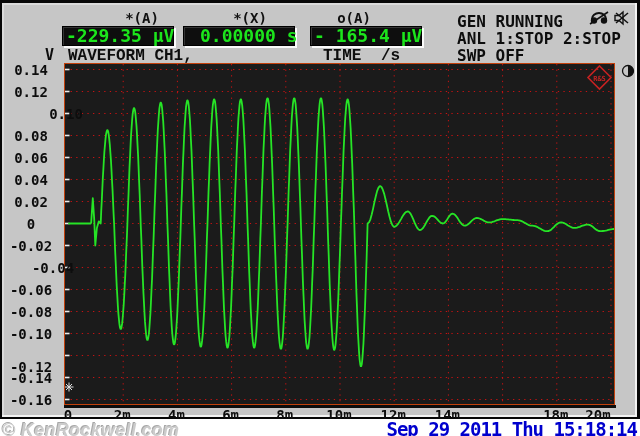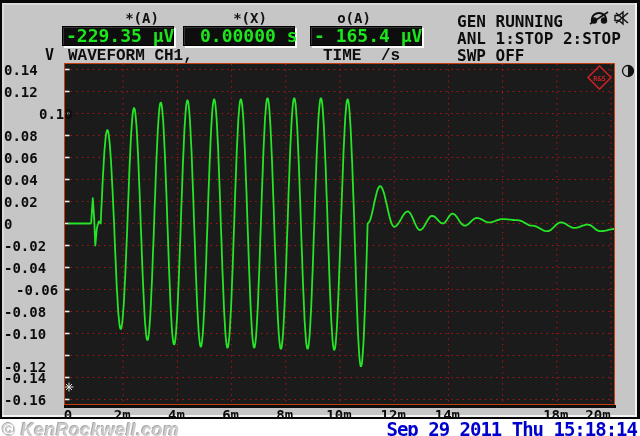--- a/index.html
+++ b/index.html
@@ -32,21 +32,21 @@
   .status-line{left:455px;font-size:16px;font-weight:bold;color:#0d0d0d;white-space:pre;}
   .plot{
     left:62px;top:60px;width:549px;height:340px;background:var(--plot-bg,#1b1b1b);
     border:1px solid #c2410c;
   }
   .plot-shadow{left:62px;top:402px;width:552px;height:3px;background:#0c0c0c;}
   .grid{stroke:var(--grid,#c61212);stroke-width:1;stroke-dasharray:1.3 4.3;fill:none;}
   .tick{stroke:#ececec;stroke-width:1.6;}
   .trace{stroke:var(--trace,#26e426);stroke-width:1.8;fill:none;stroke-linejoin:round;stroke-linecap:round;}
   .ylab{
-    position:absolute;left:2px;width:54px;text-align:left;
+    position:absolute;left:2px;width:54px;text-align:center;
     font-size:14px;font-weight:bold;color:#0d0d0d;transform:translateY(-50%);
   }
   .xlab{
     position:absolute;top:404px;font-size:14px;font-weight:bold;color:#0d0d0d;
     transform:translateX(-50%);white-space:nowrap;
   }
   .y-unit{left:43px;top:43px;font-size:15px;font-weight:bold;color:#0d0d0d;}
   .footer{left:0;top:419px;width:640px;height:17px;background:#ffffff;}
   .watermark{
     left:2px;top:420px;font-family:"Liberation Sans",sans-serif;
@@ -170,22 +170,22 @@
   <div id="y-labels">
       <div class="ylab" style="top: 66.5px;">0.14</div>
       <div class="ylab" style="top: 88.5px;">0.12</div>
       <div class="ylab" style="top: 110.5px; padding-left: 35px;">0.10</div>
       <div class="ylab" style="top: 132.5px;">0.08</div>
       <div class="ylab" style="top: 154.5px;">0.06</div>
       <div class="ylab" style="top: 176.5px;">0.04</div>
       <div class="ylab" style="top: 198.5px;">0.02</div>
       <div class="ylab" style="top: 220.5px;">0</div>
       <div class="ylab" style="top: 242.5px;">-0.02</div>
-      <div class="ylab" style="top: 264.5px;">-0.04</div>
-      <div class="ylab" style="top: 286.5px; padding-left: 12px;">-0.06</div>
+      <div class="ylab" style="top: 264.5px; padding-left: 22px;">-0.04</div>
+      <div class="ylab" style="top: 286.5px;">-0.06</div>
       <div class="ylab" style="top: 308.5px;">-0.08</div>
       <div class="ylab" style="top: 330.5px;">-0.10</div>
       <div class="ylab" style="top: 364px;">-0.12</div>
       <div class="ylab" style="top: 374.5px;">-0.14</div>
       <div class="ylab" style="top: 396.5px;">-0.16</div>
     </div>
   <div id="x-labels">
       <div class="xlab" style="left: 66px;">0</div>
       <div class="xlab" style="left: 120.2px;">2m</div>
       <div class="xlab" style="left: 174.4px;">4m</div>

